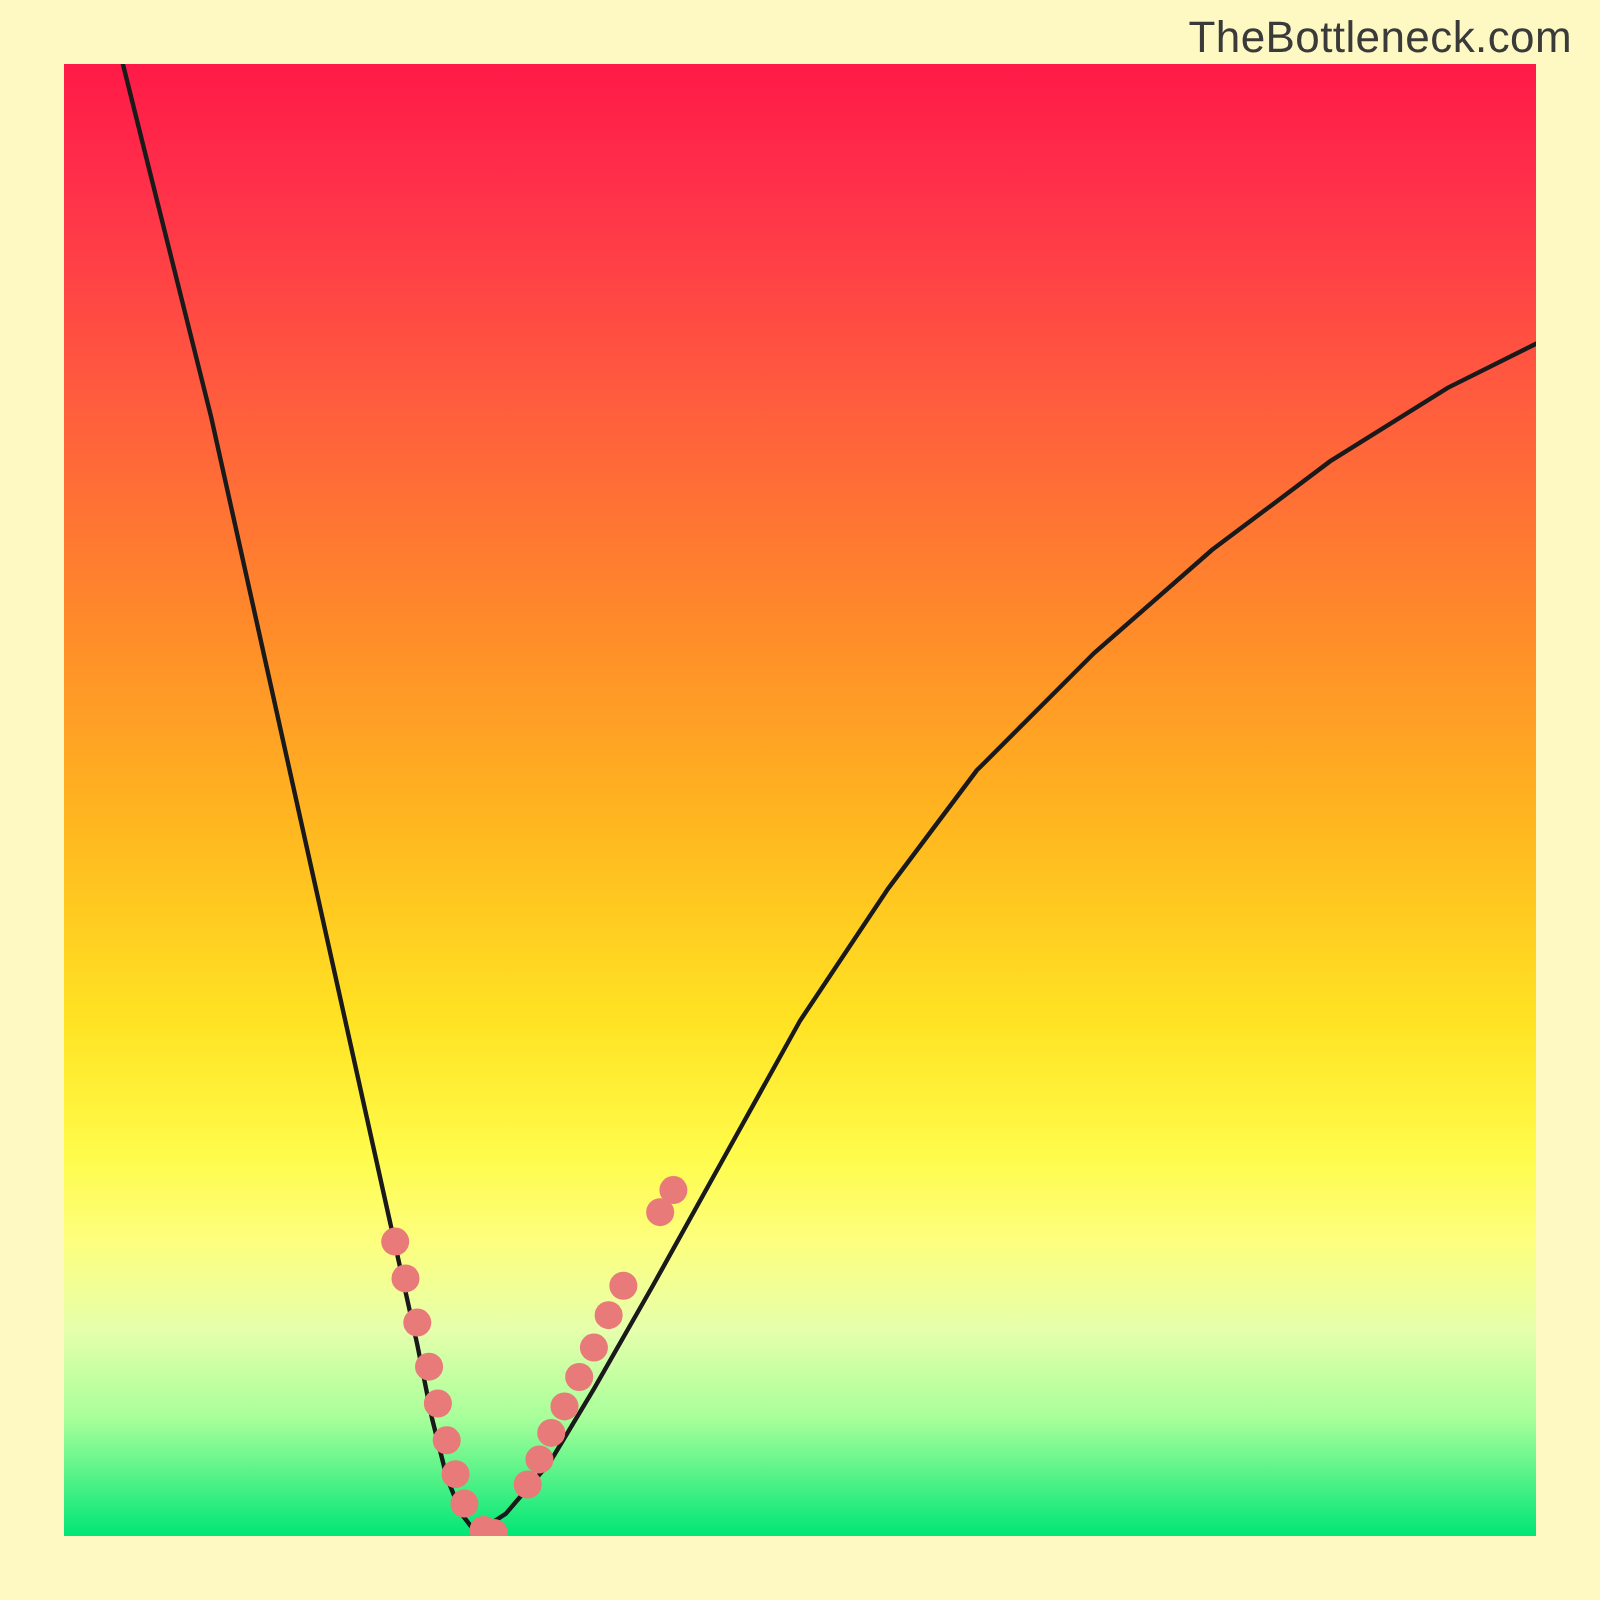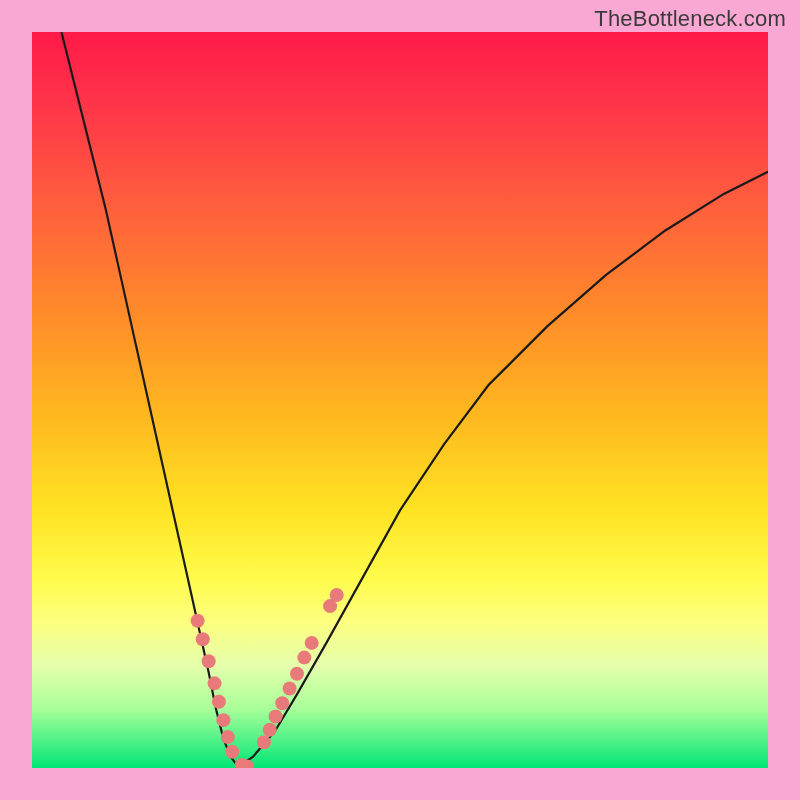--- a/index.html
+++ b/index.html
@@ -7,21 +7,21 @@
     padding: 0;
     width: 800px;
     height: 800px;
     overflow: hidden;
     font-family: Arial, Helvetica, sans-serif;
   }
   .frame {
     position: relative;
     width: 800px;
     height: 800px;
-    background: #f9a8d4;
+    background: #fef9c3;
   }
   .plot-area {
     position: absolute;
     top: 32px;
     left: 32px;
     width: 736px;
     height: 736px;
     
     background: linear-gradient(
       to bottom,

